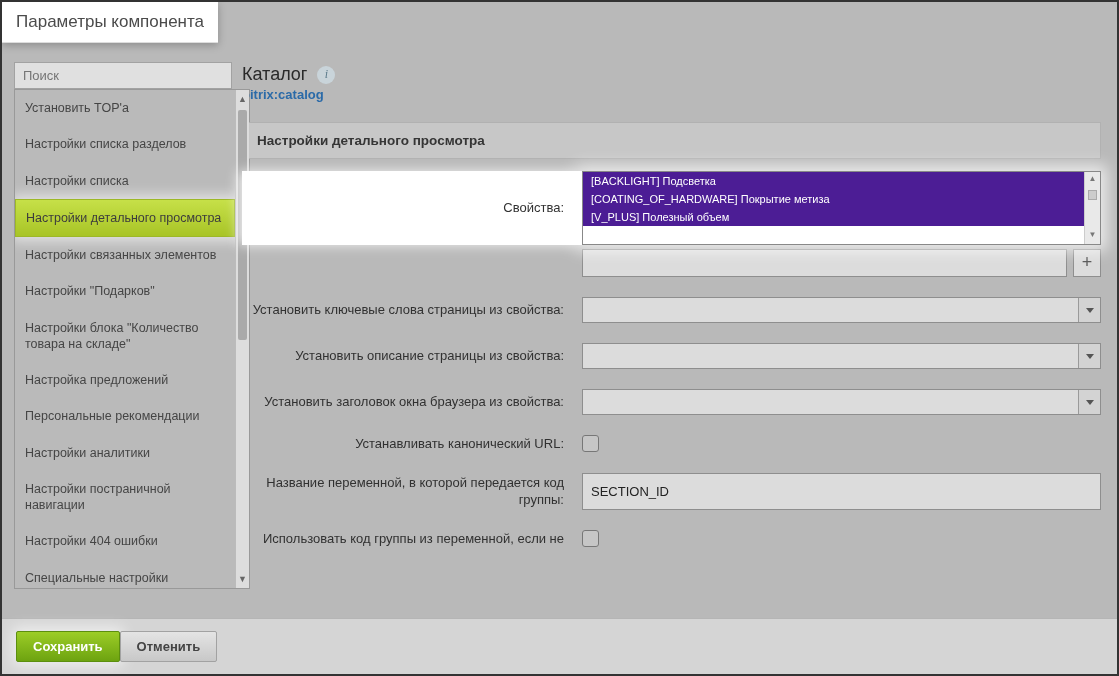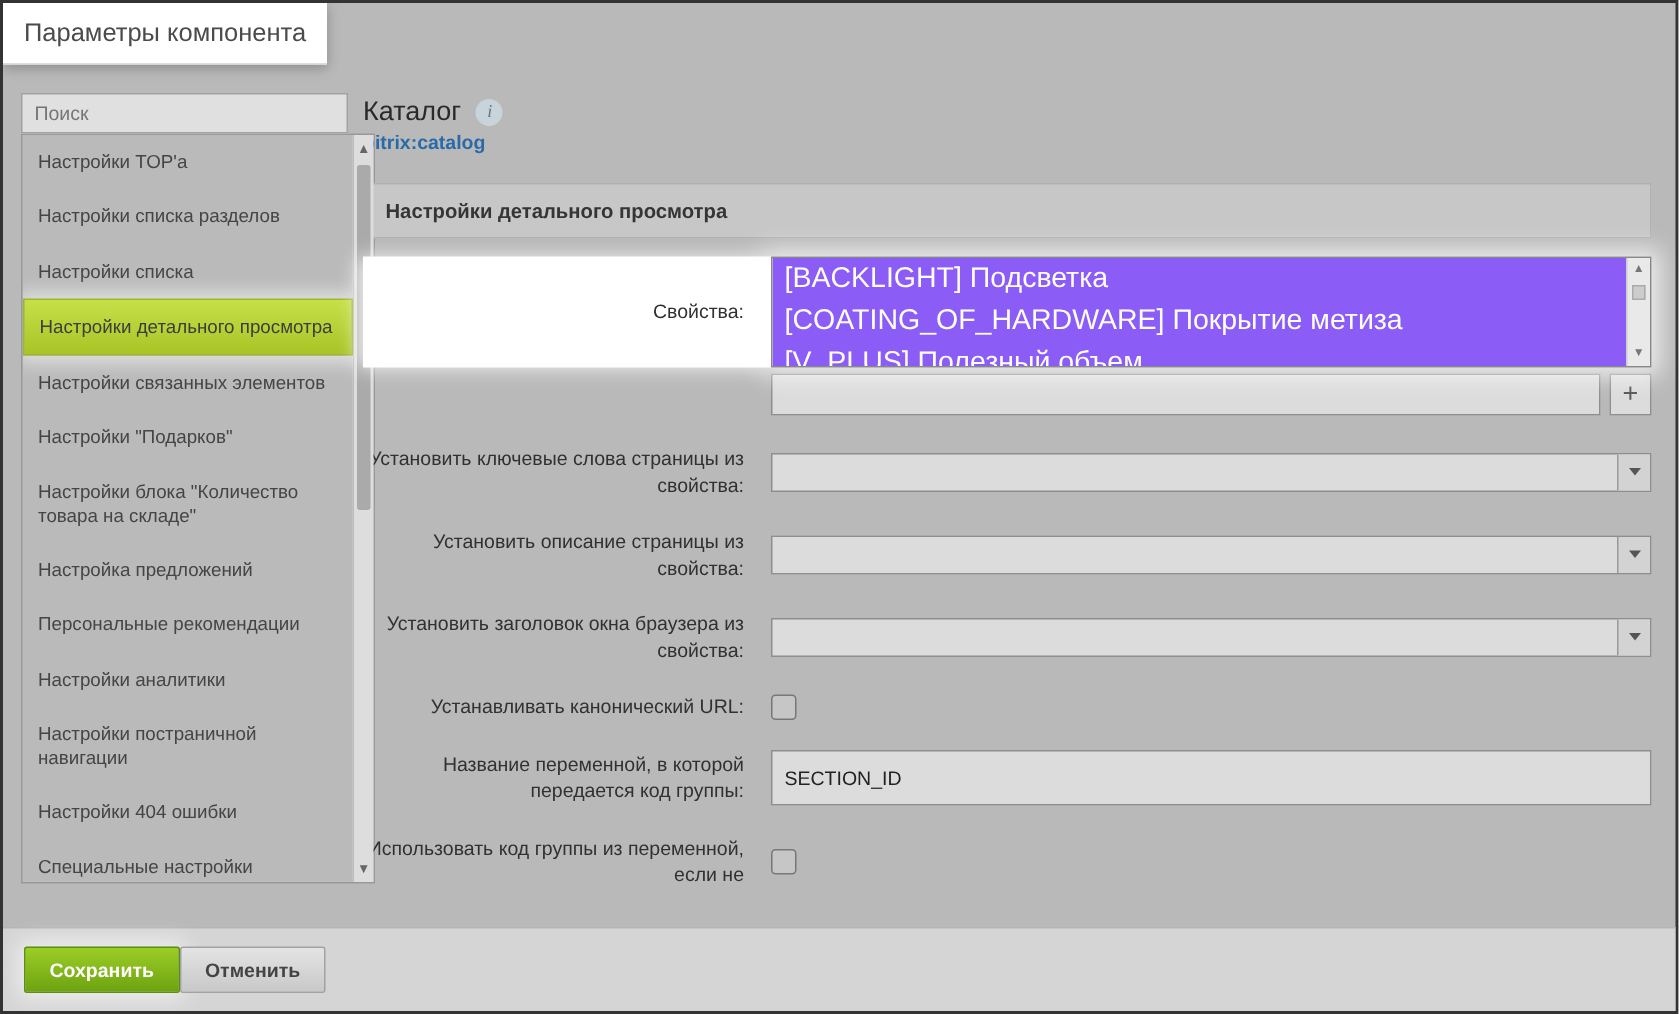--- a/index.html
+++ b/index.html
@@ -123,21 +123,21 @@
     font-size: 13.5px;
   }
 
   .form-body { margin-top: 6px; }
   .form-row {
     display: flex;
     align-items: center;
     padding: 10px 0;
   }
   .form-label {
-    width: 272px;
+    width: 340px;
     text-align: right;
     padding-right: 18px;
     color: #313131;
     font-size: 13px;
     line-height: 1.35;
   }
   .form-control { flex: 1; display: flex; gap: 6px; align-items: center; }
 
   
   .props-row {
@@ -158,24 +158,24 @@
     flex: 1;
     border: 1px solid #888;
     background: #fff;
     height: 74px;
     display: flex;
     box-shadow: 0 0 14px 6px rgba(255,255,255,0.7);
     position: relative;
   }
   .ms-list { flex: 1; overflow: hidden; }
   .ms-opt {
-    background: #8b5cf6;
+    background: #4c1d95;
     color: #fff;
     padding: 3px 8px;
-    font-size: 19px;
+    font-size: 11px;
     white-space: nowrap;
   }
   .ms-scroll {
     width: 16px;
     background: #e9e9e9;
     border-left: 1px solid #ccc;
     position: relative;
   }
   .ms-scroll .a { position: absolute; left: 2px; right: 2px; height: 12px; font-size: 8px; text-align: center; color: #777; }
   .ms-scroll .a.t { top: 2px; }
@@ -272,21 +272,21 @@
 <body>
 
 <div class="app-frame">
 
   <div class="content">
 
     <div class="sidebar-wrap">
       <input class="search-box" placeholder="Поиск" style="">
       <div class="tree-panel">
         <div class="tree-list">
-          <div class="tree-item">Настройки TOP'а</div>
+          <div class="tree-item">Установить TOP'а</div>
           <div class="tree-item">Настройки списка разделов</div>
           <div class="tree-item">Настройки списка</div>
           <div class="tree-item active">Настройки детального просмотра</div>
           <div class="tree-item">Настройки связанных элементов</div>
           <div class="tree-item">Настройки "Подарков"</div>
           <div class="tree-item">Настройки блока "Количество товара на складе"</div>
           <div class="tree-item">Настройка предложений</div>
           <div class="tree-item">Персональные рекомендации</div>
           <div class="tree-item">Настройки аналитики</div>
           <div class="tree-item">Настройки постраничной навигации</div>

